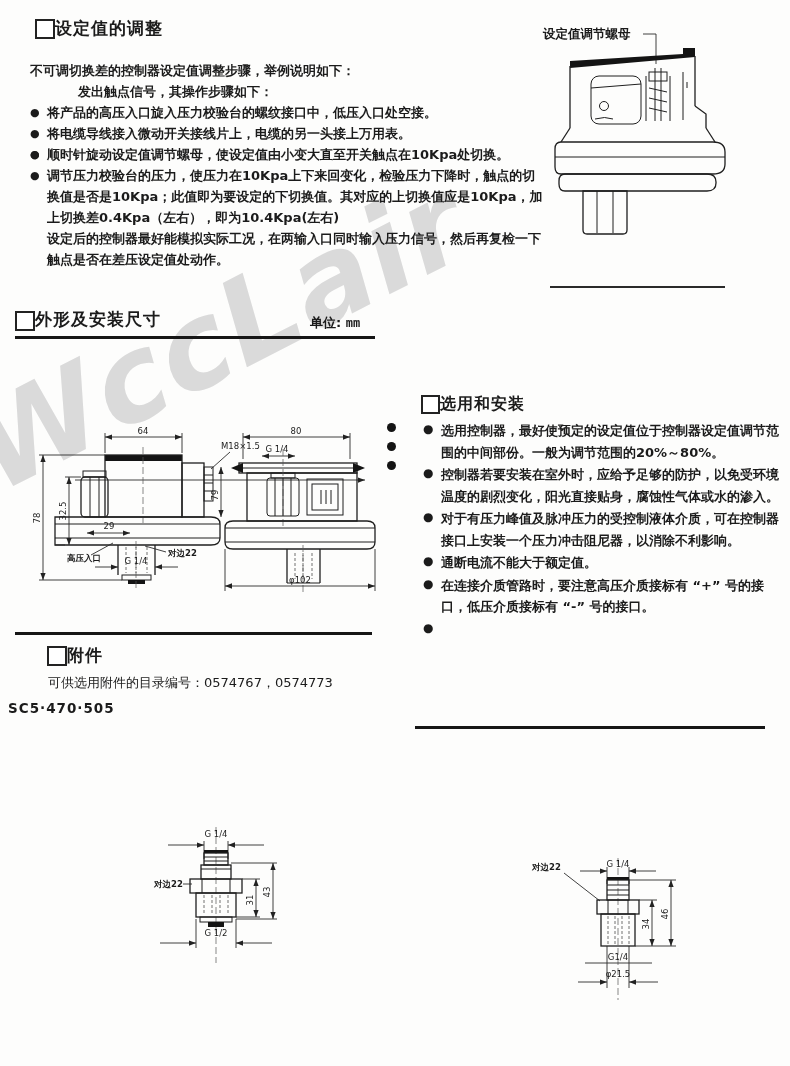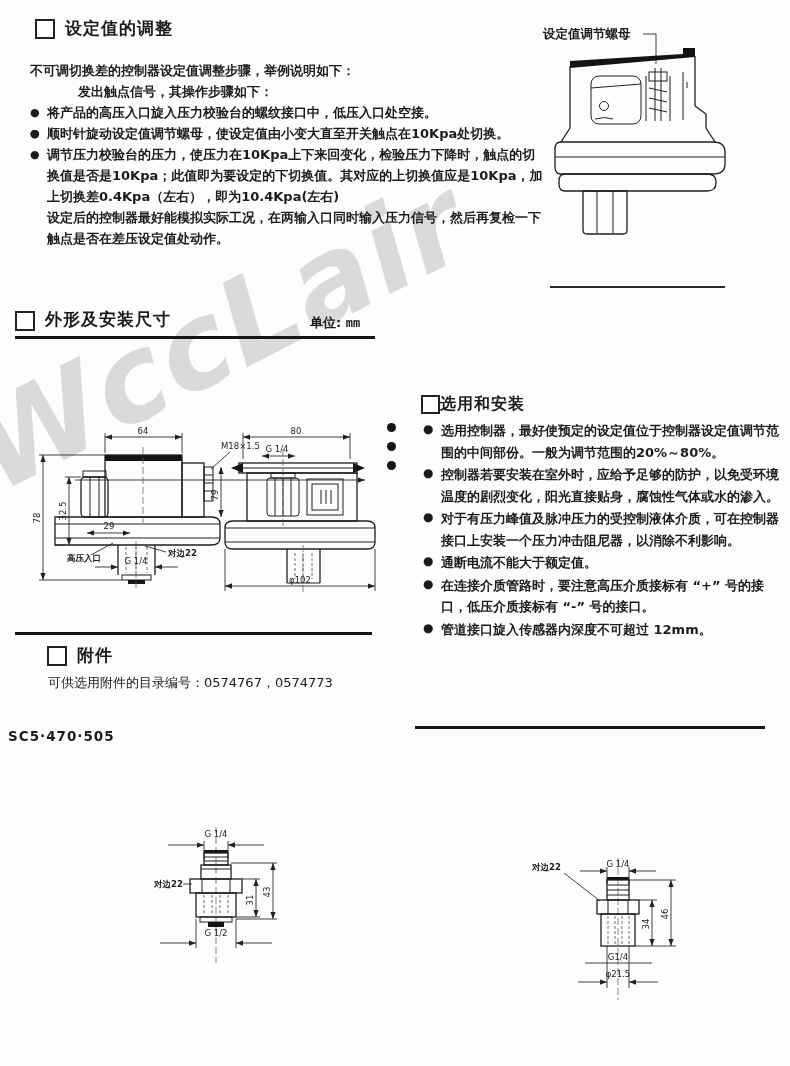--- a/index.html
+++ b/index.html
@@ -6,21 +6,21 @@
   #page{position:relative;width:790px;height:1066px;background:#fdfdfc;margin:0 auto;
         font-family:"DejaVu Sans",sans-serif;color:#1b1b1b;overflow:hidden;}
   .abs{position:absolute;}
   
   #wm{position:absolute;left:30px;top:230px;width:760px;height:420px;
       font-size:118px;font-weight:bold;font-style:italic;color:#dadada;
       transform:rotate(-27deg);transform-origin:40% 60%;letter-spacing:2px;
       white-space:nowrap;z-index:0;user-select:none;}
   .layer{position:absolute;left:0;top:0;width:100%;height:100%;z-index:1;}
   
-  .hdr{display:flex;align-items:center;gap:10px;}
+  .hdr{display:flex;align-items:center;}
   .chk{width:16px;height:16px;border:2px solid #222;background:#fff;flex:0 0 auto;}
   .hdr .t{font-size:17px;font-weight:bold;letter-spacing:1px;}
   .rule{position:absolute;background:#161616;height:3px;}
   .rule.thin{height:2px;background:#2a2a2a;}
   
   #adjtext{position:absolute;left:30px;top:40px;width:516px;font-size:13px;
            font-weight:bold;line-height:21px;margin-top:20px;}
   .tline{position:relative;}
   .tline .m{position:absolute;left:0;top:0;font-size:11px;}
   .pl17{padding-left:17px;}
@@ -37,42 +37,42 @@
   svg text{font-family:"DejaVu Sans",sans-serif;fill:#1b1b1b;}
   .ol{fill:none;stroke:#1f1f1f;stroke-width:1.3;}
   .ol2{fill:none;stroke:#1f1f1f;stroke-width:1;}
   .dim{fill:none;stroke:#2b2b2b;stroke-width:0.9;}
   .cl{fill:none;stroke:#555;stroke-width:0.7;stroke-dasharray:7 3;}
   .thr{fill:none;stroke:#333;stroke-width:0.7;stroke-dasharray:3 2;}
   .band{fill:#141414;stroke:none;}
   .dimt{font-size:8.5px;}
   .cjkt{font-size:8.5px;font-weight:bold;}
   .dot{position:absolute;width:9px;height:9px;border-radius:50%;background:#141414;}
-  #sc5{position:absolute;left:8px;top:700px;font-size:13.5px;font-weight:bold;letter-spacing:1px;margin-top:28px;}
+  #sc5{position:absolute;left:8px;top:700px;font-size:13.5px;font-weight:bold;letter-spacing:1px;}
   #acc-line{position:absolute;left:48px;top:674px;font-size:13px;font-weight:normal;}
 </style>
 </head>
 <body>
 
 <div id="page">
 
   <div id="wm">WccLair</div>
 
   <div class="layer">
 
     <div class="abs hdr" style="left:35px;top:17px;">
       <div class="chk"></div>
       <div class="t">设定值的调整</div>
     </div>
 
     <div id="adjtext">
       <div class="tline"><span class="m"></span><span>不可调切换差的控制器设定值调整步骤，举例说明如下：</span></div>
       <div class="tline pl48"><span>发出触点信号，其操作步骤如下：</span></div>
       <div class="tline pl17"><span class="m">●</span><span>将产品的高压入口旋入压力校验台的螺纹接口中，低压入口处空接。</span></div>
-      <div class="tline pl17"><span class="m">●</span></div>
+      <div class="tline pl17"><span class="m">●</span><span>将电缆导线接入微动开关接线片上，电缆的另一头接上万用表。</span></div>
       <div class="tline pl17"><span class="m">●</span></div>
       <div class="tline pl17"><span class="m">●</span><span>顺时针旋动设定值调节螺母，使设定值由小变大直至开关触点在10Kpa处切换。</span></div>
       <div class="tline pl17"><span class="m">●</span><span>调节压力校验台的压力，使压力在10Kpa上下来回变化，检验压力下降时，触点的切换值是否是10Kpa；此值即为要设定的下切换值。其对应的上切换值应是10Kpa，加上切换差0.4Kpa（左右），即为10.4Kpa(左右)</span></div>
       <div class="tline pl17"><span>设定后的控制器最好能模拟实际工况，在两输入口同时输入压力信号，然后再复检一下触点是否在差压设定值处动作。</span></div>
     </div>
 
     <svg width="235" height="260" viewBox="0 0 235 260" style="left:543px;top:24px;">
       <defs>
         <marker id="ar1" markerWidth="9" markerHeight="8" refX="8" refY="3" orient="auto-start-reverse">
           <path d="M0,0 L8,3 L0,6 Z" fill="#222"></path>
@@ -247,21 +247,21 @@
     <div class="abs hdr" style="left:421px;top:394px;gap:0;">
       <div class="chk" style="width:15px;height:15px;"></div>
       <div class="t" style="font-size:16px;">选用和安装</div>
     </div>
     <div id="selbody">
       <div class="sline"><span class="m">●</span><span>选用控制器，最好使预定的设定值位于控制器设定值调节范围的中间部份。一般为调节范围的20%～80%。</span></div>
       <div class="sline"><span class="m">●</span><span>控制器若要安装在室外时，应给予足够的防护，以免受环境温度的剧烈变化，阳光直接贴身，腐蚀性气体或水的渗入。</span></div>
       <div class="sline"><span class="m">●</span><span>对于有压力峰值及脉冲压力的受控制液体介质，可在控制器接口上安装一个压力冲击阻尼器，以消除不利影响。</span></div>
       <div class="sline"><span class="m">●</span><span>通断电流不能大于额定值。</span></div>
       <div class="sline"><span class="m">●</span><span>在连接介质管路时，要注意高压介质接标有 “+” 号的接口，低压介质接标有 “-” 号的接口。</span></div>
-      <div class="sline"><span class="m">●</span><span>管道接口旋入传感器内深度不可超过 12mm。</span></div>
+      <div class="sline"><span class="m">●</span></div>
     </div>
 
     <div class="rule" style="left:15px;top:632px;width:357px;"></div>
     <div class="abs hdr" style="left:15px;top:644px;padding-left:32px;">
       <div class="chk"></div>
       <div class="t">附件</div>
     </div>
     <div id="acc-line">可供选用附件的目录编号：0574767，0574773</div>
     <div id="sc5">SC5·470·505</div>
     <div class="rule" style="left:415px;top:726px;width:350px;"></div>

